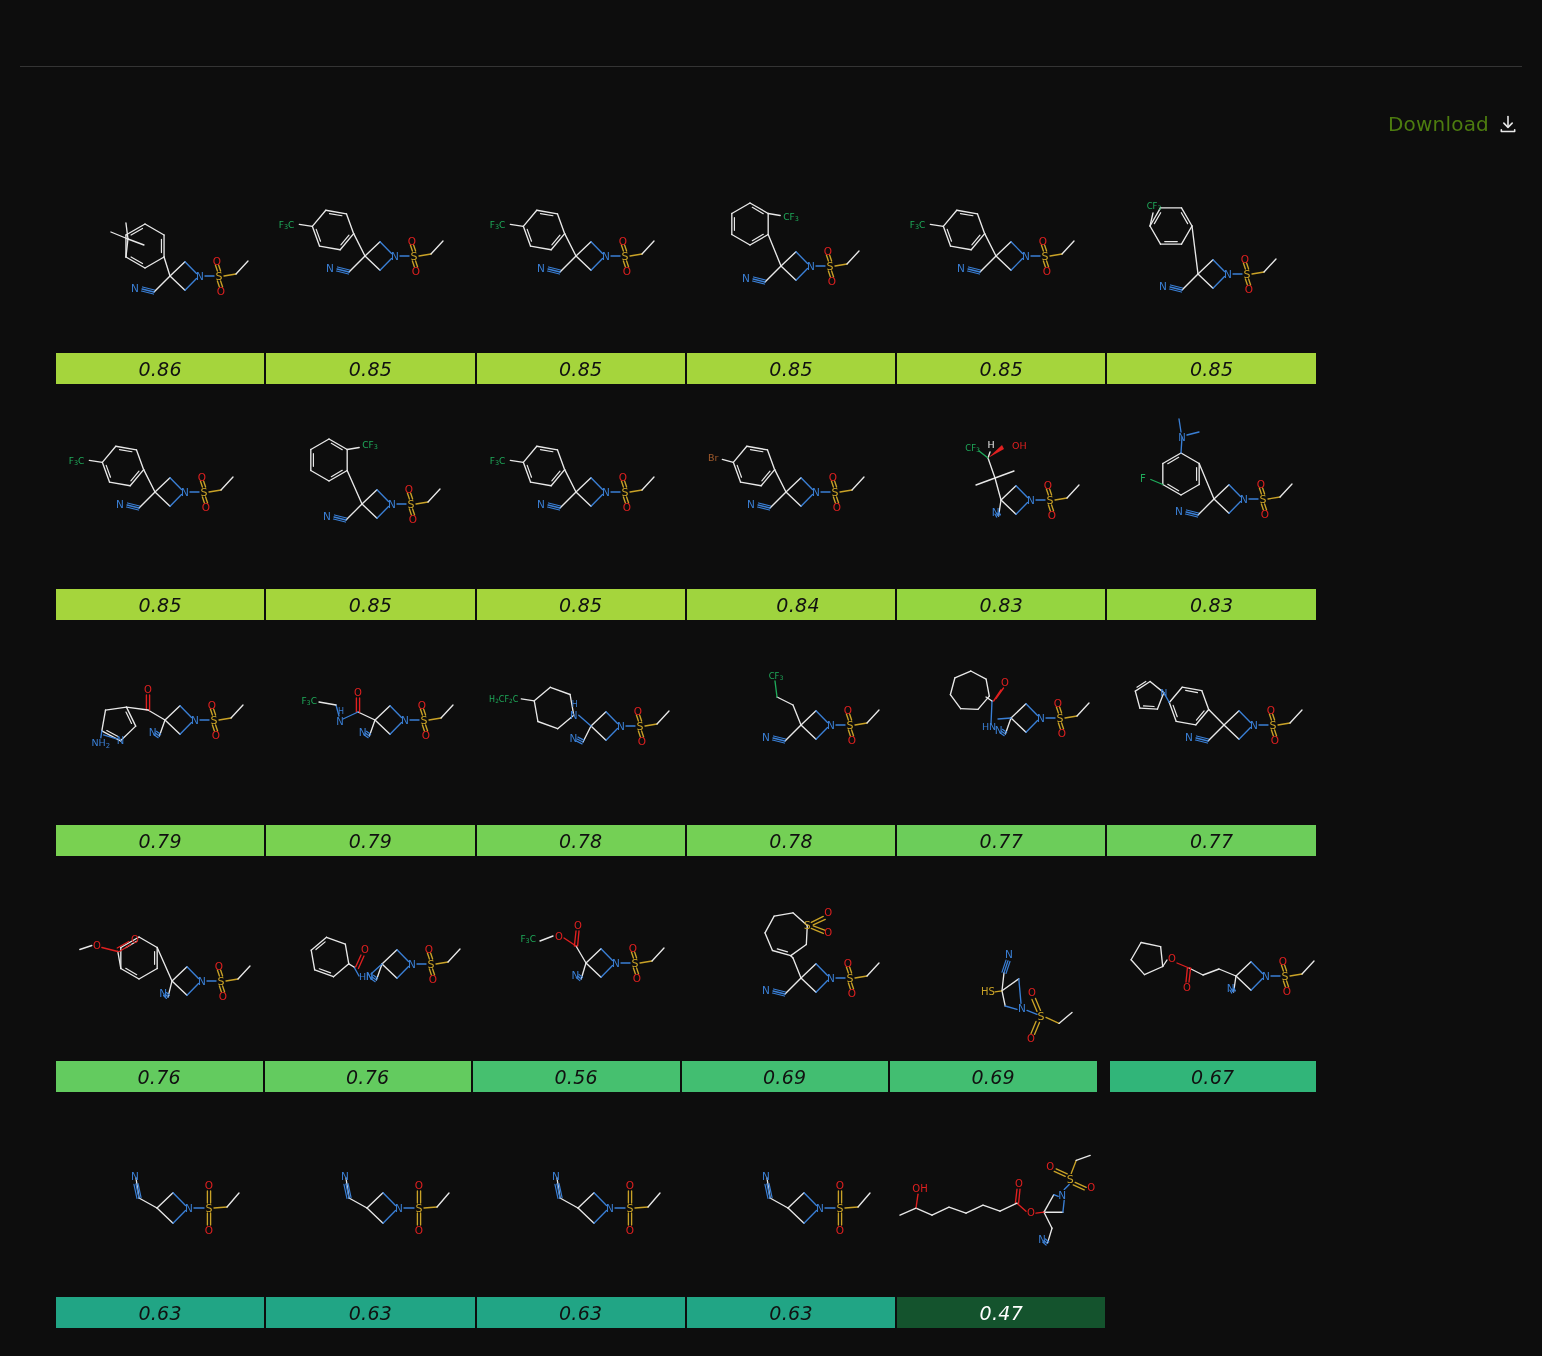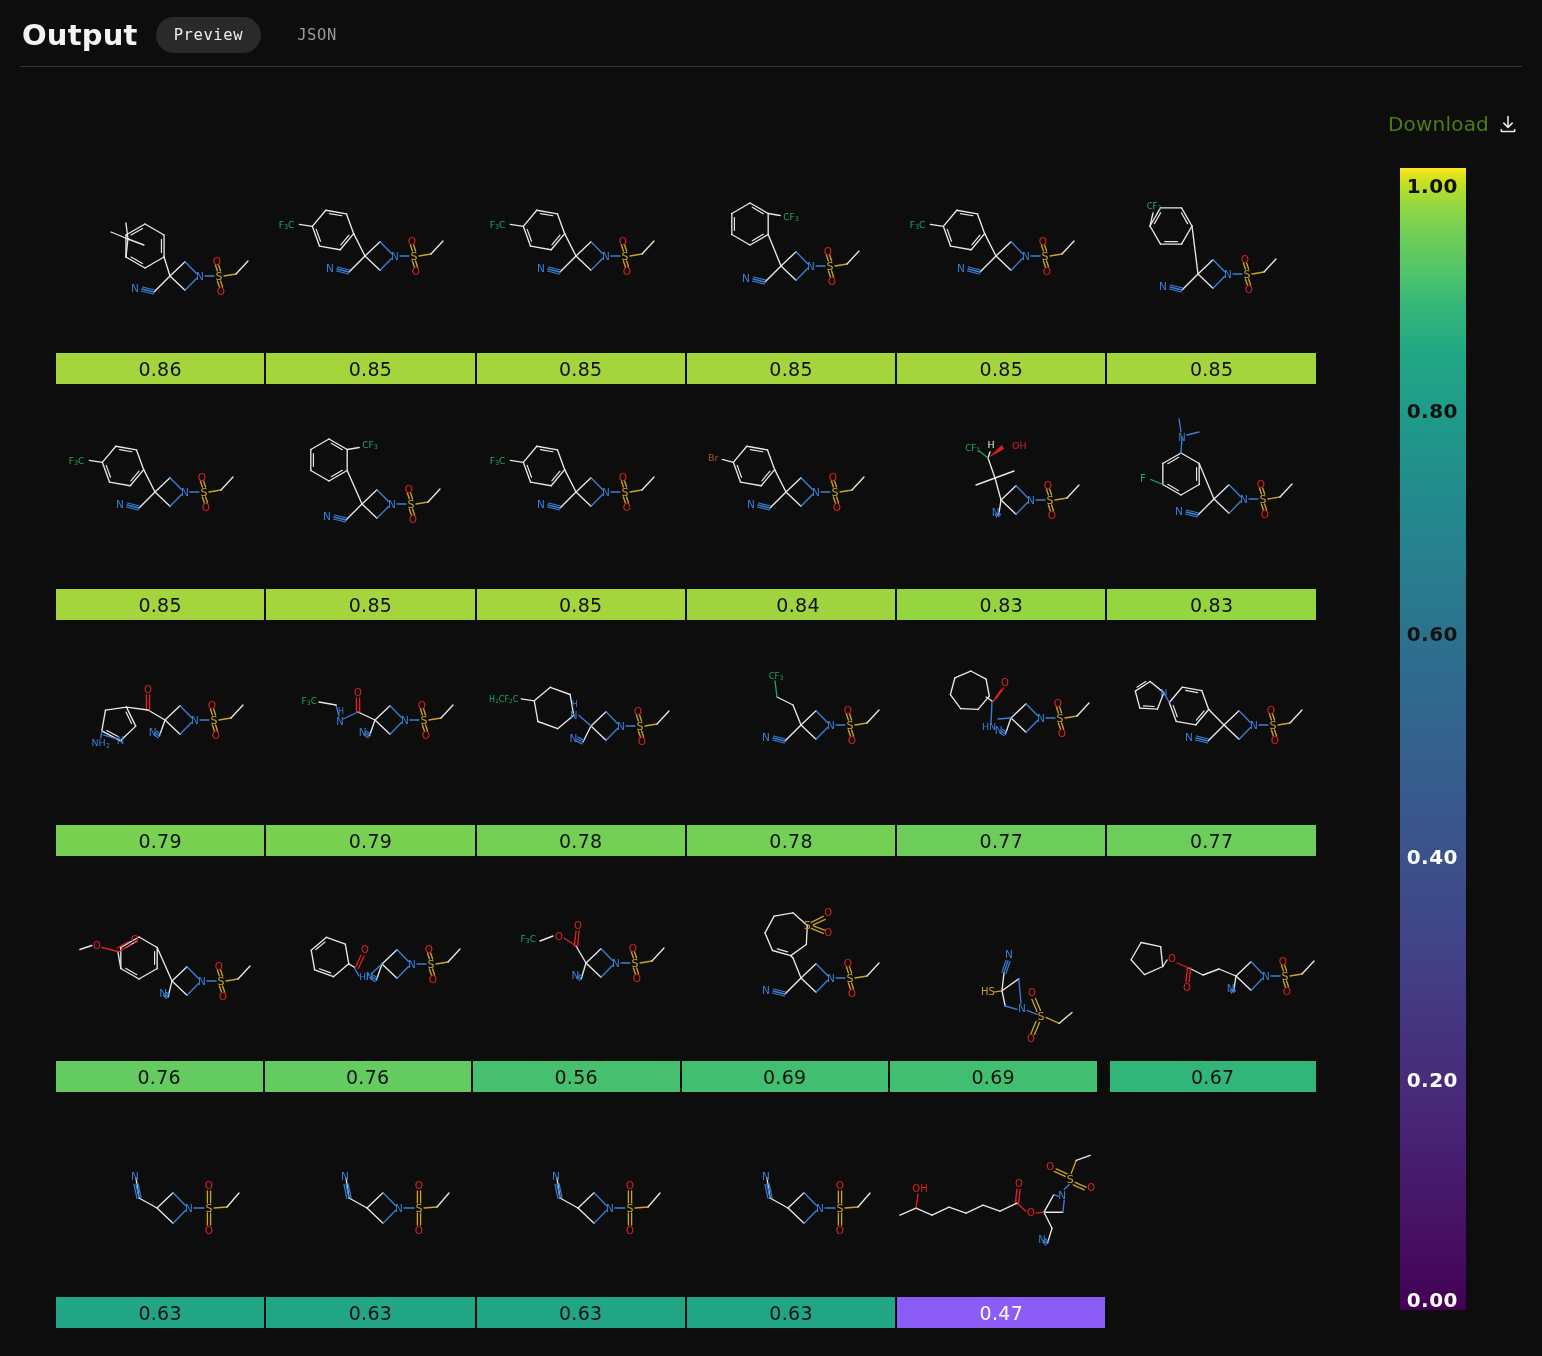--- a/index.html
+++ b/index.html
@@ -56,20 +56,21 @@
     display: flex; align-items: center; justify-content: center;
     position: relative;
   }
   .mol-cell svg { display: block; }
   .bar-cell {
     width: 210.3px; height: 31px;
     display: flex; align-items: center; justify-content: center;
     border-right: 2px solid #0d0d0d;
     font-size: 19px; letter-spacing: .3px;
     color: #111;
+    font-style: italic;
   }
   .bar-cell.empty { background: transparent !important; border-right: none; }
   .row-gap { height: 20px; }
 
   
   .cbar-wrap { position: absolute; left: 1400px; top: 168px; width: 66px; height: 1142px; }
   .cbar {
     position: absolute; left: 0; top: 0; width: 66px; height: 1142px;
     background: linear-gradient(to top,
       #440154 0%,  #471365 8%,  #482475 16%, #46337e 24%,
@@ -83,25 +84,20 @@
     font-size: 20px; font-weight: 700;
     letter-spacing: .5px;
   }
 </style>
 </head>
 <body>
 
 <div id="app">
 
   <div class="header">
-    <div class="header-inner">
-      <div class="app-title">Output</div>
-      <div class="tab active">Preview</div>
-      <div class="tab">JSON</div>
-    </div>
     <div class="header-rule"></div>
   </div>
 
   <div class="download-row">
     <span class="download-label">Download</span>
     <span>
       <svg class="download-icon" viewBox="0 0 24 24" fill="none" stroke="#e9e9e9" stroke-width="1.9" stroke-linecap="round" stroke-linejoin="round">
         <path d="M12 3 L12 15"></path>
           <path d="M7 11 L12 16 L17 11"></path>
           <path d="M4 19 L4 21 L20 21 L20 19"></path>
@@ -1175,29 +1171,20 @@
               <line x1="18" y1="96.2" x2="2" y2="103.2" stroke="#e8e8e8" stroke-width="1.35" stroke-linecap="round"></line>
             </svg>
           </div>
           <div class="mol-cell"></div>
         </div>
         <div class="row-bars">
           <div class="bar-cell" style="background: rgb(33, 165, 133); color: rgb(17, 17, 17);">0.63</div>
           <div class="bar-cell" style="background: rgb(33, 165, 133); color: rgb(17, 17, 17);">0.63</div>
           <div class="bar-cell" style="background: rgb(33, 165, 133); color: rgb(17, 17, 17);">0.63</div>
           <div class="bar-cell" style="background: rgb(33, 165, 133); color: rgb(17, 17, 17);">0.63</div>
-          <div class="bar-cell" style="background: #8b5cf6; color: rgb(255, 255, 255);">0.47</div>
+          <div class="bar-cell" style="background: #14532d; color: rgb(255, 255, 255);">0.47</div>
           <div class="bar-cell empty" style="background: transparent; color: rgb(255, 255, 255);"></div>
         </div>
       </div>
     </div>
 
-  <div class="cbar-wrap">
-    <div class="cbar"></div>
-    <div class="cbar-tick" style="top:6px;color:#111">1.00</div>
-    <div class="cbar-tick" style="top:231px;color:#111">0.80</div>
-    <div class="cbar-tick" style="top:454px;color:#111">0.60</div>
-    <div class="cbar-tick" style="top:677px;color:#fff">0.40</div>
-    <div class="cbar-tick" style="top:900px;color:#fff">0.20</div>
-    <div class="cbar-tick" style="top:1120px;color:#fff">0.00</div>
-  </div>
 
 </div>
 
 </body></html>

